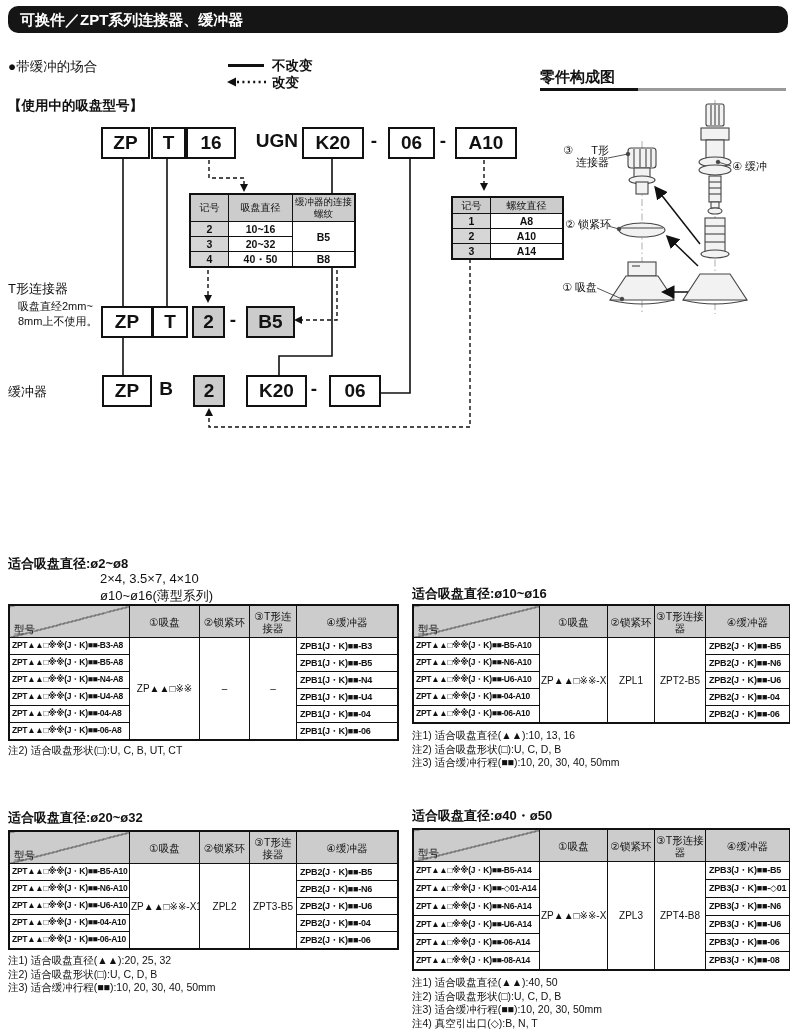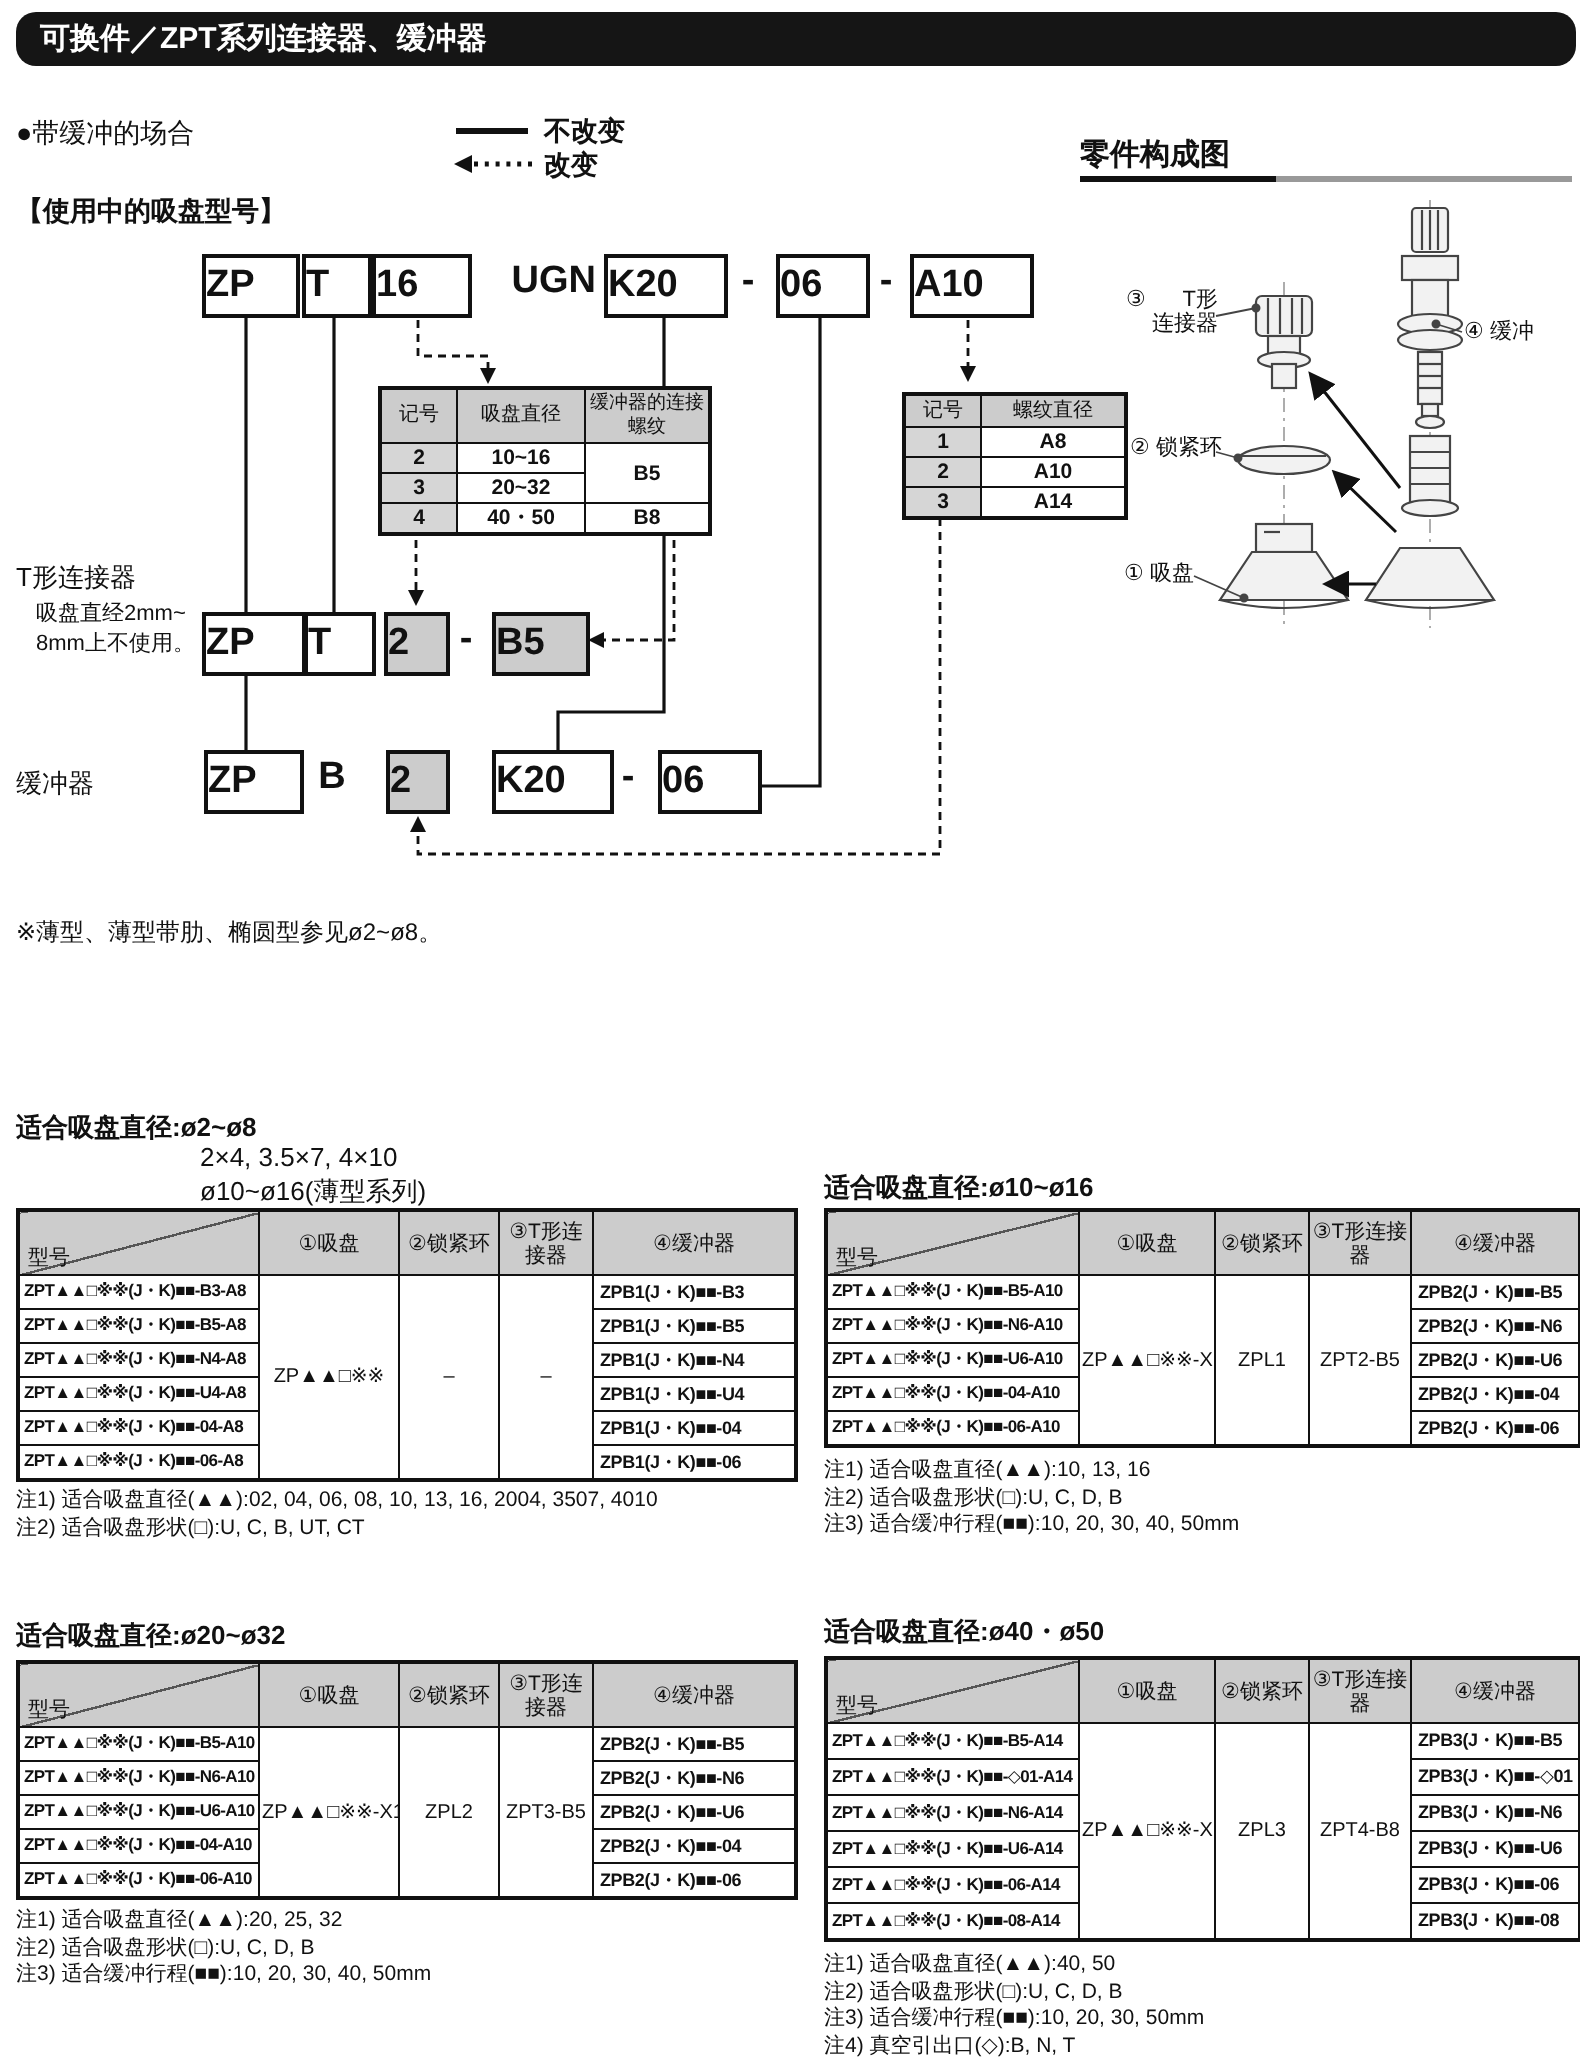--- a/index.html
+++ b/index.html
@@ -4,21 +4,21 @@
 <style>
   html,body{margin:0;padding:0;background:#fff;}
   .page{position:relative;width:790px;height:1031px;background:#fff;overflow:hidden;
         font-family:"Liberation Sans","DejaVu Sans",sans-serif;color:#111;}
   .abs{position:absolute;}
   
   .titlebar{position:absolute;left:8px;top:6px;right:2px;height:27px;background:#151515;
             color:#fff;font-weight:bold;font-size:15px;line-height:27px;padding-left:12px;box-sizing:border-box;border-radius:10px;}
   
   .mbox{position:absolute;height:28px;border:2px solid #111;background:#fff;z-index:3;
-        font-weight:bold;font-size:19px;line-height:28px;text-align:left;}
+        font-weight:bold;font-size:19px;line-height:28px;text-align:center;}
   .mbox.shaded{background:#ccc;}
   .mplain{position:absolute;z-index:3;font-weight:bold;font-size:19px;line-height:32px;text-align:center;}
   
   .minitable{border-collapse:collapse;background:#fff;table-layout:fixed;}
   .minitable th,.minitable td{border:1px solid #111;font-size:10px;text-align:center;padding:0 2px;line-height:12px;}
   .minitable th{background:#ccc;font-weight:normal;}
   .minitable td{height:14px;font-weight:bold;font-size:10.5px;}
   .minitable td.key{background:#d6d6d6;}
   .mini-wrap{position:absolute;z-index:3;border:1px solid #111;}
   
@@ -258,21 +258,20 @@
   </div>
   <div class="fig-label" style="left:565px;top:218px;">
     <span>②</span>
     <span>锁紧环</span>
   </div>
   <div class="fig-label" style="left:562px;top:281px;">
     <span>①</span>
     <span>吸盘</span>
   </div>
 
-  <div class="lbl" style="left:8px;top:458px;font-size:12px;">※薄型、薄型带肋、椭圆型参见ø2~ø8。</div>
 
   <div class="tbl-title" style="left:8px;top:555px;">适合吸盘直径:ø2~ø8</div>
   <div class="tbl-extra" style="left:100px;top:571px;">2×4, 3.5×7, 4×10</div>
   <div class="tbl-extra" style="left:100px;top:587px;">ø10~ø16(薄型系列)</div>
   <div class="tbl-wrap" style="left:8px;top:604px;width:389px;">
     <table class="bigtable">
       <colgroup>
           <col style="width:120px">
           <col style="width:70px">
           <col style="width:50px">
@@ -315,21 +314,20 @@
             <td class="buf">ZPB1(J・K)■■-04</td>
           </tr>
         <tr>
             <td class="model">ZPT▲▲□※※(J・K)■■-06-A8</td>
             <td class="buf">ZPB1(J・K)■■-06</td>
           </tr>
       </tbody>
     </table>
   </div>
   <div class="notes" style="left:8px;top:744px;">
-    <div>注1) 适合吸盘直径(▲▲):02, 04, 06, 08, 10, 13, 16, 2004, 3507, 4010</div>
     <div>注2) 适合吸盘形状(□):U, C, B, UT, CT</div>
   </div>
 
   <div class="tbl-title" style="left:412px;top:585px;">适合吸盘直径:ø10~ø16</div>
   <div class="tbl-wrap" style="left:412px;top:604px;width:377px;">
     <table class="bigtable">
       <colgroup>
           <col style="width:126px">
           <col style="width:68px">
           <col style="width:47px">

